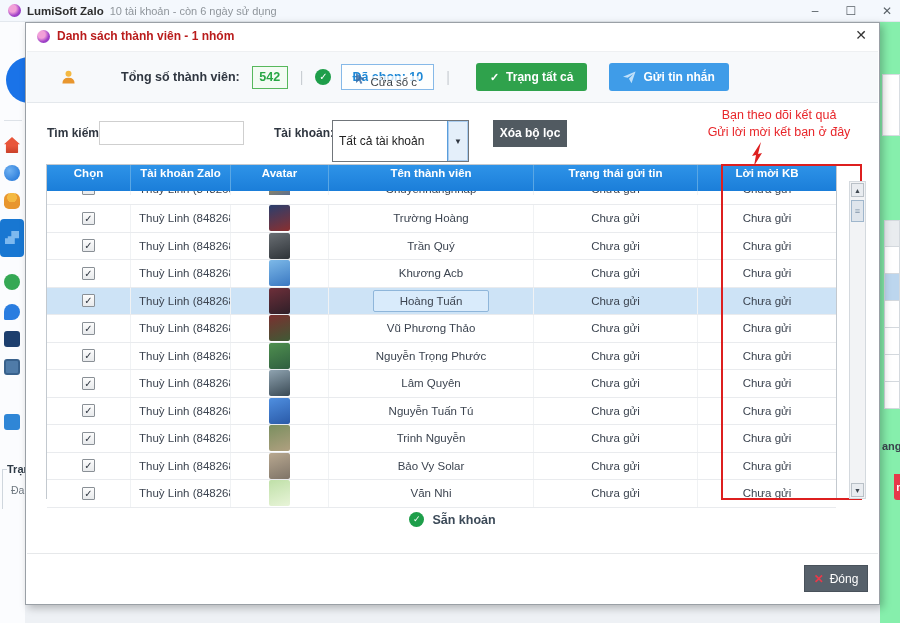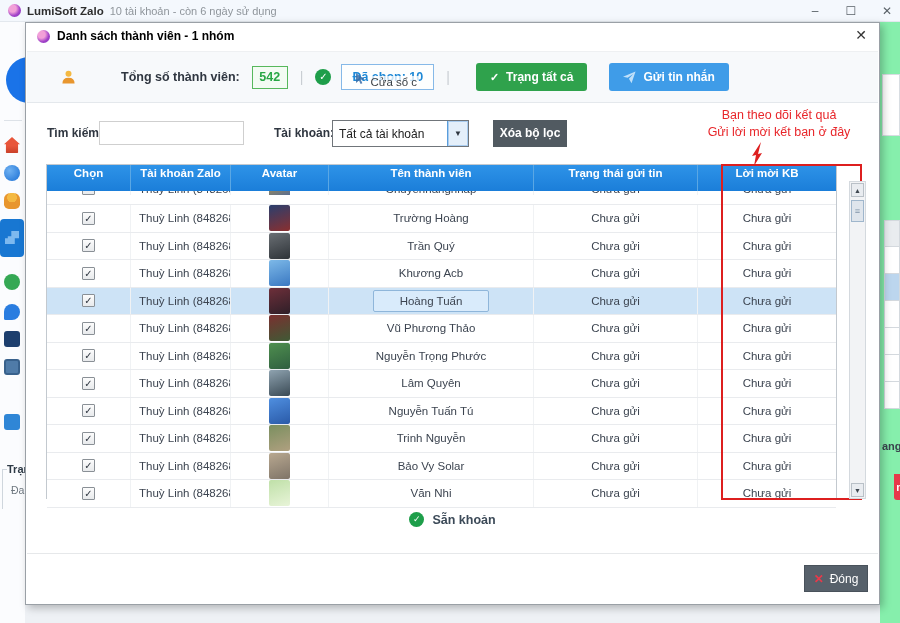--- a/index.html
+++ b/index.html
@@ -52,21 +52,21 @@
   .rs-redbtn { position:absolute; left:14px; top:452px; width:18px; height:26px; background:#e8394a;
     color:#fff; font-size:11px; font-weight:bold; line-height:26px; text-align:center; border-radius:0 0 0 3px; }
 
   
   #dialog { position:absolute; left:25px; top:22px; width:855px; height:583px;
     background:#fff; border:1px solid #9aa0a6; box-shadow:3px 3px 8px rgba(0,0,0,.25); }
   #dlg-header { position:relative; height:26px; display:flex; align-items:center; }
   .dlg-icon { width:13px; height:13px; border-radius:50%;
     background:radial-gradient(circle at 35% 35%, #f2a0d8 0 30%, #a344c9 60%, #7a2bb5 100%);
     margin:0 7px 0 11px; }
-  .dlg-title { font-size:12px; font-weight:bold; color:#000000; }
+  .dlg-title { font-size:12px; font-weight:bold; color:#b91c1c; }
   .dlg-close { position:absolute; right:12px; top:4px; font-size:14px; color:#333; cursor:pointer; }
 
   
   #stats { position:absolute; left:1px; right:1px; top:28px; height:52px; background:#f7f9fb;
     border-top:1px solid #eef0f2; border-bottom:1px solid #e4e8ec;
     display:flex; align-items:center; }
   .person-ic { width:15px; height:16px; margin-left:34px; margin-right:10px; }
   .stat-label { font-size:12.5px; font-weight:bold; color:#2f3640;margin-left:35px; }
   .total-box { margin-left:12px; min-width:36px; height:23px; border:1px solid #57b85c; background:#f3fbf3;
     color:#28a745; font-weight:bold; font-size:12.5px; text-align:center; line-height:21px; padding:0 6px; }
@@ -86,21 +86,21 @@
   .btn .ic { margin-right:7px; font-size:11px; }
   .plane-ic { width:13px; height:13px; margin-right:7px; fill:#bfe0fa; }
 
   
   #filters { position:absolute; left:1px; right:1px; top:81px; height:58px; background:#fff; }
   .flt-label { position:absolute; font-size:12px; font-weight:bold; color:#2f3640; top:22px; }
   #search-label { left:20px; }
   #search-input { position:absolute; left:72px; top:17px; width:145px; height:24px;
     border:1px solid #cfcfcf; font-size:12px; padding:0 5px; outline:none; }
   #account-label { left:247px; }
-  #account-select { position:absolute; left:305px; top:16px; width:137px; height:27px;
+  #account-select { position:absolute; left:305px; top:16px; width:137px; height:42px;
     border:1px solid #70757a; background:#fff; display:flex; align-items:center; cursor:pointer; }
   #account-select .val { flex:1; font-size:12px; color:#222; padding-left:6px; }
   #account-select .dd-btn { width:21px; height:100%; background:#e4effa; border-left:1px solid #5a9ddb;
     box-shadow:inset 0 0 0 1px #aacdf0; color:#2f3640; font-size:8px; display:flex; align-items:center; justify-content:center; }
   #clear-filter { position:absolute; left:466px; top:16px; width:74px; height:27px; background:#515a61;
     color:#fff; font-size:12px; font-weight:bold; text-align:center; line-height:27px; cursor:pointer; }
 
   
   #annotation { position:absolute; left:648px; top:84px; width:210px; text-align:center;
     color:#e8262a; font-size:12.5px; line-height:17px; }

